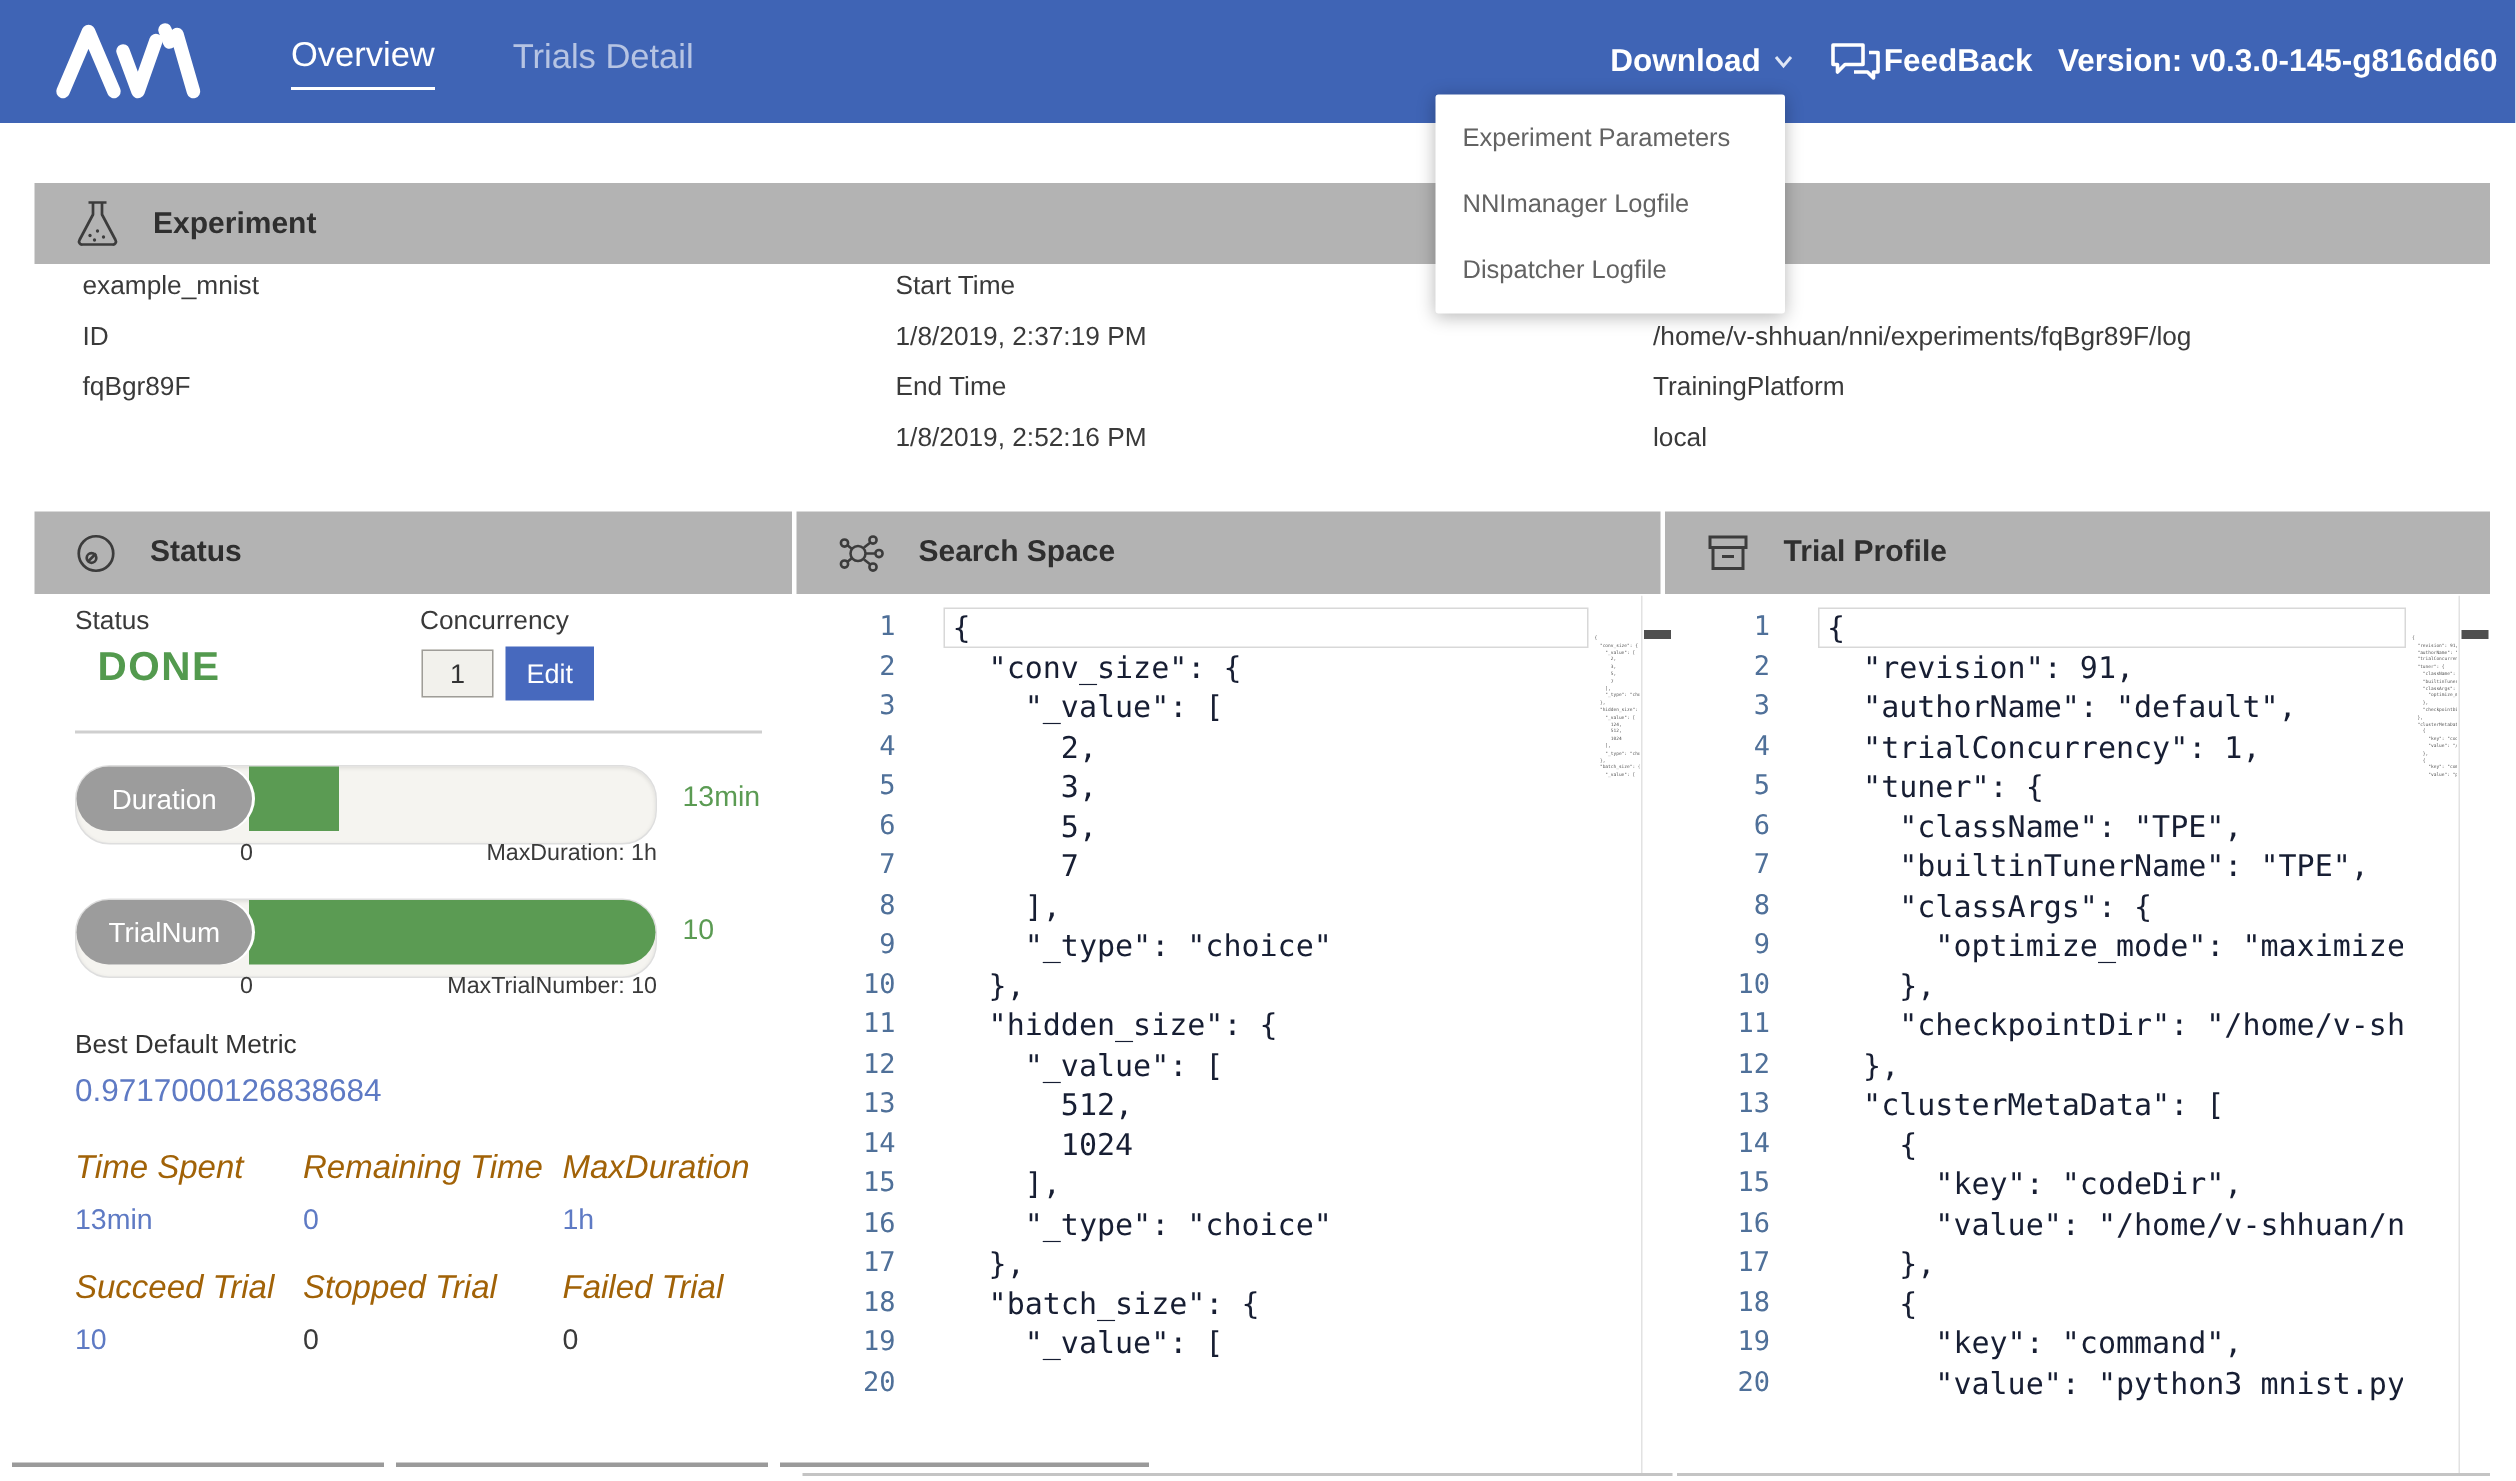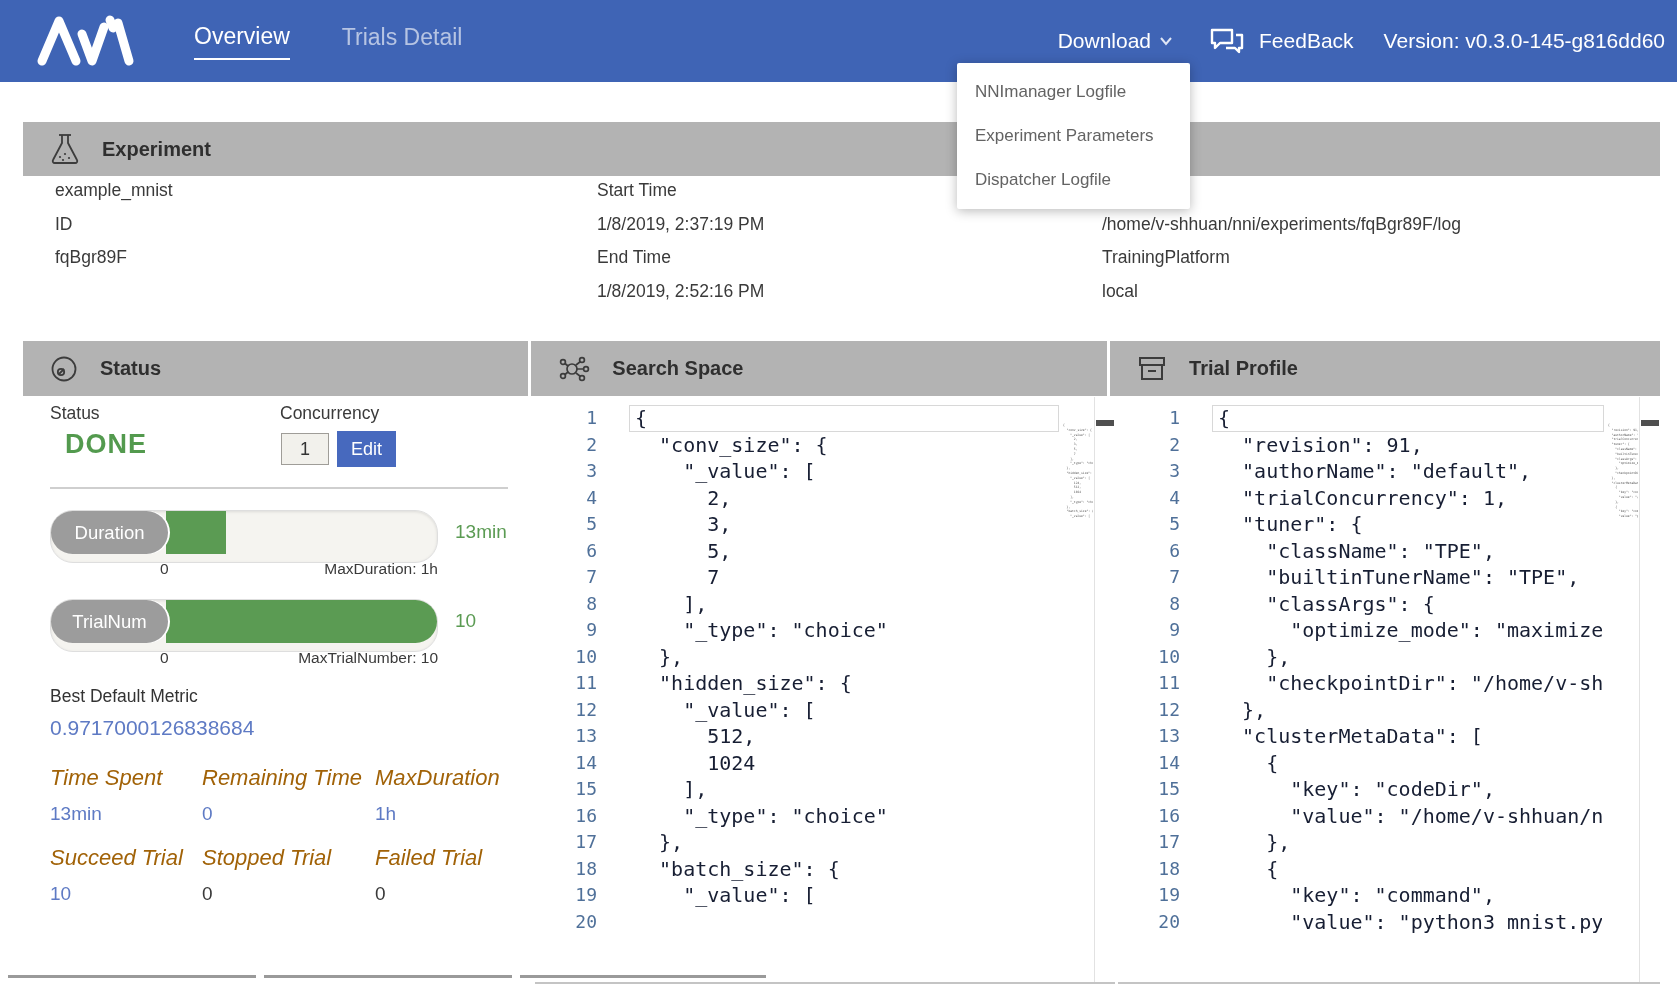--- a/index.html
+++ b/index.html
@@ -8,21 +8,21 @@
   body { position:relative; }
 
   
   .navbar { position:absolute; left:0; top:0; width:1677px; height:82px;
             background:#3F64B5; display:flex; align-items:center; padding:0 12px 0 34px; }
   .logo { width:104px; height:54px; flex:0 0 auto; }
   .nav-tabs { display:flex; align-items:center; margin-left:56px; gap:52px; }
   .nav-tab { font-size:23px; color:rgba(255,255,255,0.62); cursor:pointer; padding-bottom:8px; }
   .nav-tab.active { color:#fff; border-bottom:2px solid #fff; }
   .nav-spacer { flex:1; }
-  .nav-right { display:flex; align-items:center; gap:14px; color:#fff; }
+  .nav-right { display:flex; align-items:center; gap:1px; color:#fff;font-weight:bold; }
   .nav-download { display:flex; align-items:center; gap:8px; font-size:21px; cursor:pointer; margin-right:22px; }
   .nav-feedback { display:flex; align-items:center; gap:10px; font-size:21px; cursor:pointer; margin-right:16px; }
   .nav-version { font-size:21px; }
 
   
   .dropdown { position:absolute; left:957px; top:63px; width:233px; background:#fff;
               border-radius:2px; box-shadow:0 2px 12px rgba(0,0,0,0.28); z-index:60; padding:7px 0; }
   .dropdown-item { font-size:17px; color:#636363; padding:12px 18px; cursor:pointer; }
 
   
@@ -140,23 +140,23 @@
     </svg>
     <div class="nav-feedback">
       <span>FeedBack</span>
     </div>
     <div class="nav-version">Version: v0.3.0-145-g816dd60</div>
   </div>
 </div>
 
 <div class="dropdown">
 
+    <div class="dropdown-item">Experiment Parameters</div>
+
     <div class="dropdown-item">NNImanager Logfile</div>
-
-    <div class="dropdown-item">Experiment Parameters</div>
 
     <div class="dropdown-item">Dispatcher Logfile</div>
   </div>
 
 <div class="bar-header exp-header">
   <svg width="30" height="32" viewBox="0 0 30 32">
     <g fill="none" stroke="#3c3c3c" stroke-width="1.8" stroke-linejoin="round">
       <path d="M9 2 h12"></path>
       <path d="M12 2 v8 L3 27 a2 2 0 0 0 2 3 h20 a2 2 0 0 0 2 -3 L18 10 V2"></path>
     </g>

